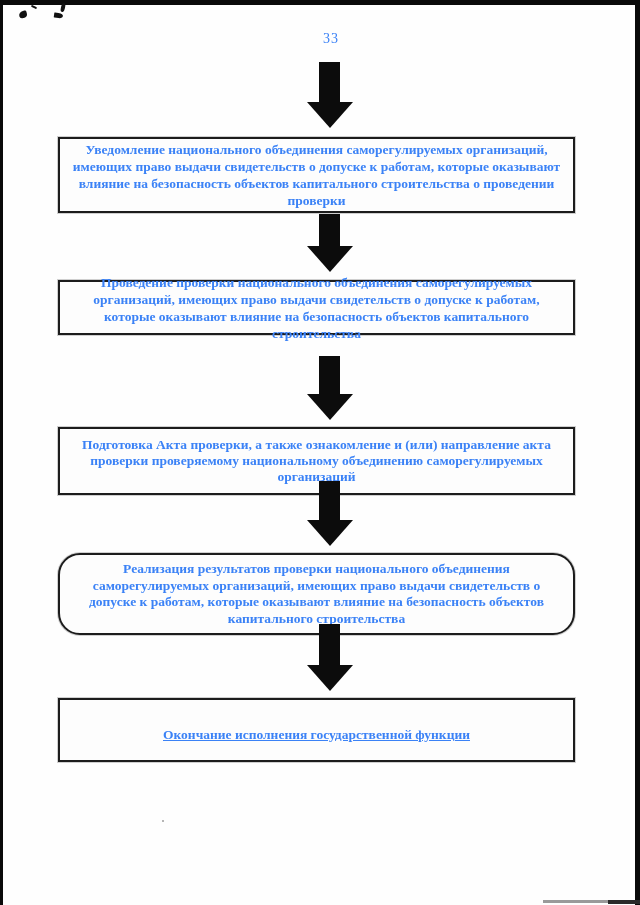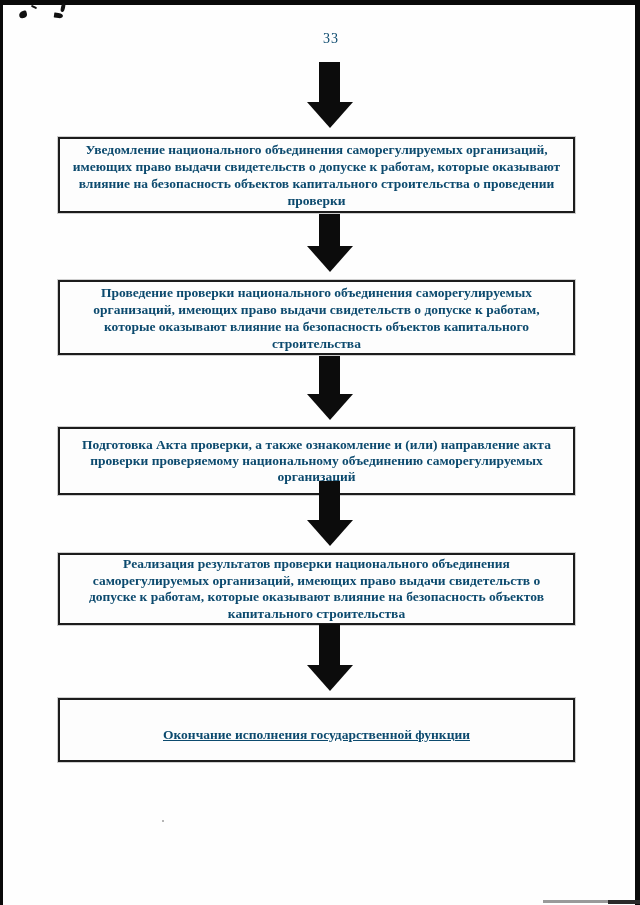--- a/index.html
+++ b/index.html
@@ -3,21 +3,21 @@
 <meta charset="utf-8">
 <style>
   html, body { margin: 0; padding: 0; background: #e8e8e8; }
   .page {
     position: relative;
     width: 640px;
     height: 905px;
     background: #fefefe;
     overflow: hidden;
     font-family: "Liberation Serif", "DejaVu Serif", serif;
-    color: #0c4a6e;
+    color: #3b82f6;
   }
   
   .edge-top    { position: absolute; top: 0; left: 0; width: 640px; height: 5px; background: #0a0a0a; }
   .edge-left   { position: absolute; top: 0; left: 0; width: 3px; height: 905px; background: #0a0a0a; }
   .edge-right  { position: absolute; top: 0; right: 0; width: 5px; height: 905px; background: #0a0a0a; }
   .edge-bottom-gray  { position: absolute; left: 543px; top: 900px; width: 66px; height: 3px; background: #9a9a9a; }
   .edge-bottom-black { position: absolute; left: 608px; top: 900px; width: 32px; height: 4px; background: #2a2a2a; }
 
   .ink-mark { position: absolute; background: #111; }
   .mark-a { left: 19px; top: 11px; width: 8px; height: 7px; border-radius: 60% 20% 50% 40%; transform: rotate(-15deg); }
@@ -45,23 +45,23 @@
     display: flex;
     align-items: center;
     justify-content: center;
     text-align: center;
     font-size: 13.5px;
     font-weight: 600;
     line-height: 17px;
     padding: 20px 10px;
   }
   .box1 { top: 137px; height: 76px; }
-  .box2 { top: 280px; height: 75px; }
+  .box2 { top: 280px; height: 55px; }
   .box3 { top: 427px; height: 68px; line-height: 16px; }
-  .box4 { top: 553px; height: 72px; line-height: 16.5px; }
+  .box4 { top: 553px; height: 82px; line-height: 16.5px; border-radius: 22px; }
   .box5 { top: 698px; height: 64px; padding-bottom: 12px; text-decoration: underline; }
 
   .flow-arrow { position: absolute; left: 307px; width: 46px; }
   .flow-arrow .shaft {
     position: absolute; left: 12px; top: 0;
     width: 21px; background: #0c0c0c;
   }
   .flow-arrow .head {
     position: absolute; left: 0; bottom: 0;
     width: 0; height: 0;

